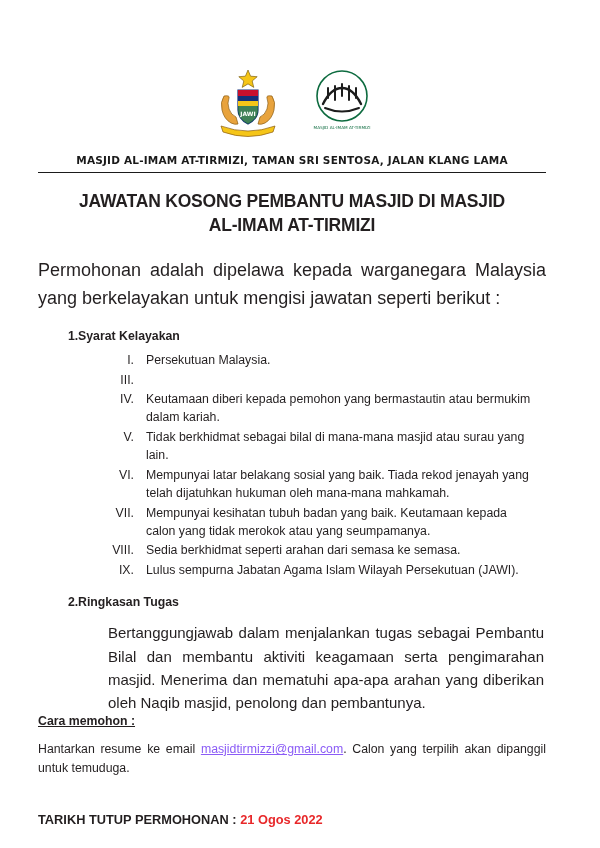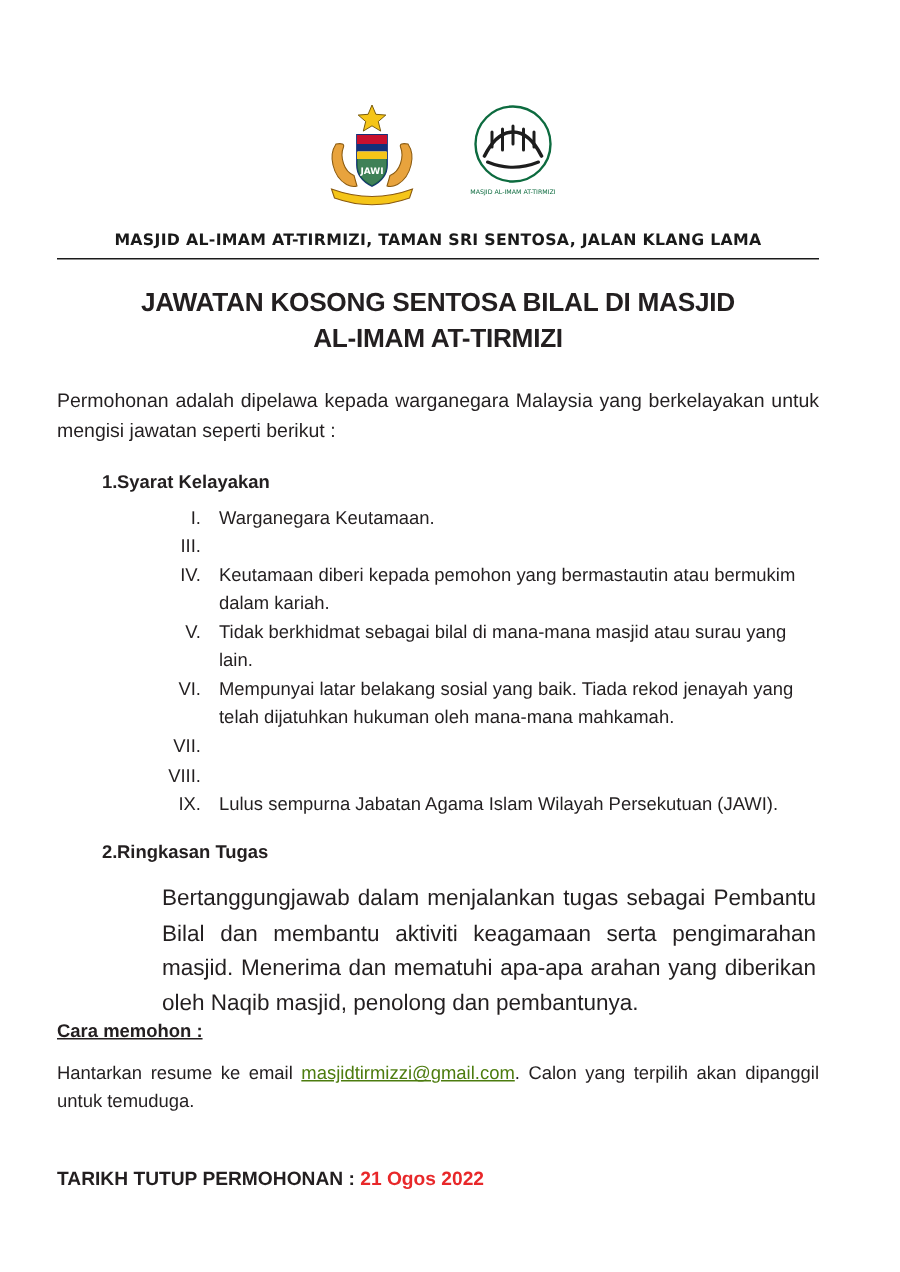--- a/index.html
+++ b/index.html
@@ -65,21 +65,21 @@
     text-align: center;
     font-size: 17.5px;
     font-weight: bold;
     line-height: 1.38;
     margin: 16px 0 0 0;
     letter-spacing: -0.2px;
   }
 
   
   .intro {
-    font-size: 13px;
+    font-size: 18px;
     line-height: 1.55;
     text-align: justify;
     margin: 20px 0 0 0;
   }
 
   .section {
     margin-top: 16px;
     display: flex;
     align-items: flex-start;
   }
@@ -137,21 +137,21 @@
     font-weight: bold;
     text-decoration: underline;
   }
   .how-body {
     font-size: 12.3px;
     line-height: 1.55;
     text-align: justify;
     margin-top: 12px;
   }
   .how-body a {
-    color: #4d7c0f;
+    color: #8b5cf6;
     text-decoration: underline;
   }
   .deadline {
     font-size: 12.8px;
     font-weight: bold;
     margin-top: 34px;
   }
   .deadline .date {
     color: #e8282a;
   }
@@ -189,57 +189,59 @@
         <path d="M14 42 q17 7 34 0" fill="none" stroke="#1d1d1d" stroke-width="2" stroke-linecap="round"></path>
         <text x="31" y="63" font-family="DejaVu Sans, sans-serif" font-size="4.2" fill="#0d6b3f" text-anchor="middle">MASJID AL-IMAM AT-TIRMIZI</text>
       </svg>
     </div>
   </div>
 
   <div class="banner">MASJID AL-IMAM AT-TIRMIZI, TAMAN SRI SENTOSA, JALAN KLANG LAMA</div>
   <hr class="rule">
 
   <div class="title">
-    <div>JAWATAN KOSONG SENTOSA BILAL DI MASJID</div>
+    <div>JAWATAN KOSONG PEMBANTU MASJID DI MASJID</div>
     <div>AL-IMAM AT-TIRMIZI</div>
   </div>
 
   <p class="intro">Permohonan adalah dipelawa kepada warganegara Malaysia yang berkelayakan untuk mengisi jawatan seperti berikut :</p>
 
   <div class="section">
     <div class="section-num">1.</div>
     <div class="section-title">Syarat Kelayakan</div>
   </div>
 
   <div class="list-wrap">
     <ol class="roman">
       <li>
         <span class="rnum">I.</span>
-        <span class="rtxt">Warganegara Keutamaan.</span>
+        <span class="rtxt">Persekutuan Malaysia.</span>
       </li>
       <li>
         <span class="rnum">III.</span>
       </li>
       <li>
         <span class="rnum">IV.</span>
         <span class="rtxt">Keutamaan diberi kepada pemohon yang bermastautin atau bermukim dalam kariah.</span>
       </li>
       <li>
         <span class="rnum">V.</span>
         <span class="rtxt">Tidak berkhidmat sebagai bilal di mana-mana masjid atau surau yang lain.</span>
       </li>
       <li>
         <span class="rnum">VI.</span>
         <span class="rtxt">Mempunyai latar belakang sosial yang baik. Tiada rekod jenayah yang telah dijatuhkan hukuman oleh mana-mana mahkamah.</span>
       </li>
       <li>
         <span class="rnum">VII.</span>
+        <span class="rtxt">Mempunyai kesihatan tubuh badan yang baik. Keutamaan kepada calon yang tidak merokok atau yang seumpamanya.</span>
       </li>
       <li>
         <span class="rnum">VIII.</span>
+        <span class="rtxt">Sedia berkhidmat seperti arahan dari semasa ke semasa.</span>
       </li>
       <li>
         <span class="rnum">IX.</span>
         <span class="rtxt">Lulus sempurna Jabatan Agama Islam Wilayah Persekutuan (JAWI).</span>
       </li>
     </ol>
   </div>
 
   <div class="section">
     <div class="section-num">2.</div>

